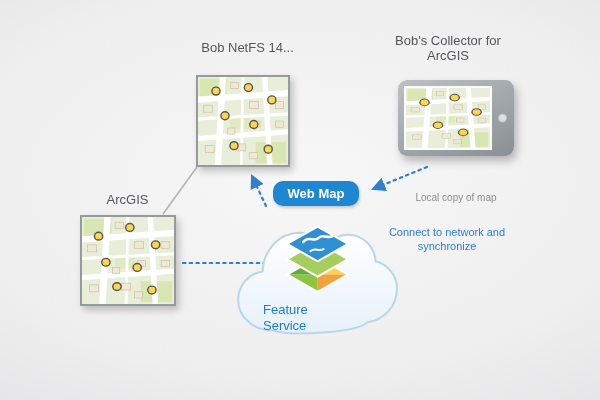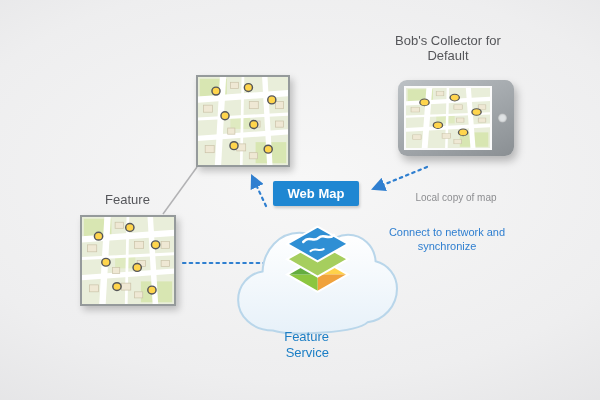--- a/index.html
+++ b/index.html
@@ -26,27 +26,27 @@
     background:#fff; border:2px solid #fbfbfb; overflow:hidden;
   }
   .home {
     position:absolute; right:7px; top:50%; transform:translateY(-50%);
     width:9px; height:9px; border-radius:50%; background:#e0e3e5;
     box-shadow:inset 0 0 2px rgba(0,0,0,.4);
   }
   .webmap {
     position:absolute; left:273px; top:181px; width:86px; height:25px;
     background:#1f87d2; color:#fff; font-size:13px; font-weight:700;
-    text-align:center; line-height:25px; border-radius:2px;
+    text-align:center; line-height:25px; border-radius:10px;
     box-shadow:1px 2px 3px rgba(0,0,0,.18);
   }
   .cloud-wrap { position:absolute; left:230px; top:200px; width:168px; height:148px; }
   .fs-label {
-    position:absolute; left:263px; top:302px; width:66px; text-align:right;
-    color:#1b7ec5; font-size:13px; line-height:1.2;margin-top:27px;
+    position:absolute; left:263px; top:302px; width:66px; text-align:left;
+    color:#1b7ec5; font-size:13px; line-height:1.2;
   }
   .sync {
     position:absolute; left:388px; top:193px; width:118px; text-align:center;
     color:#2e7ec9; font-size:11px; line-height:1.3;margin-top:32px;
   }
   .overlay { position:absolute; left:0; top:0; width:600px; height:400px; pointer-events:none; }
 </style>
 </head>
 <body>
 
@@ -57,20 +57,21 @@
       <marker id="arr" viewBox="0 0 10 10" refX="8.5" refY="5" markerWidth="6.5" markerHeight="6.5" orient="auto">
         <path d="M0,0 L10,5 L0,10 Z" fill="#2f7fd0"></path>
       </marker>
     </defs>
     <line x1="163" y1="214" x2="197" y2="167" stroke="#b2b2b4" stroke-width="1.5"></line>
     <line x1="266" y1="206" x2="252" y2="176" stroke="#2f7fd0" stroke-width="2.2" stroke-dasharray="2.5 4.2" stroke-linecap="round" marker-end="url(#arr)"></line>
     <line x1="427" y1="167" x2="373" y2="189" stroke="#2f7fd0" stroke-width="2.2" stroke-dasharray="2.5 4.2" stroke-linecap="round" marker-end="url(#arr)"></line>
     <line x1="183" y1="263" x2="277" y2="263" stroke="#2f7fd0" stroke-width="2.2" stroke-dasharray="2.5 4.2" stroke-linecap="round"></line>
   </svg>
 
+  <div class="label" style="left:190px; top:40px; width:115px;">Bob NetFS 14...</div>
   <div class="map-box" style="left:196px; top:75px; width:94px; height:92px;">
       <svg viewBox="0 0 100 100" preserveAspectRatio="none" width="100%" height="100%">
         <rect width="100" height="100" fill="#e9eeda"></rect>
         <rect x="2" y="2" width="30" height="20" fill="#d8e6b2"></rect>
         <rect x="64" y="74" width="34" height="24" fill="#d8e6b2"></rect>
         <rect x="36" y="44" width="22" height="15" fill="#dfeac0"></rect>
         <g stroke="#ffffff" fill="none">
           <path d="M-4,26 L104,18" stroke-width="7"></path>
           <path d="M-4,70 L104,62" stroke-width="6"></path>
           <path d="M28,-4 L22,104" stroke-width="7"></path>
@@ -91,21 +92,21 @@
         <circle cx="20" cy="16" r="4.5" fill="#ffd54d" stroke="#55565a" stroke-width="1.6"></circle>
         <circle cx="56" cy="12" r="4.5" fill="#ffd54d" stroke="#55565a" stroke-width="1.6"></circle>
         <circle cx="82" cy="26" r="4.5" fill="#ffd54d" stroke="#55565a" stroke-width="1.6"></circle>
         <circle cx="30" cy="44" r="4.5" fill="#ffd54d" stroke="#55565a" stroke-width="1.6"></circle>
         <circle cx="62" cy="54" r="4.5" fill="#ffd54d" stroke="#55565a" stroke-width="1.6"></circle>
         <circle cx="40" cy="78" r="4.5" fill="#ffd54d" stroke="#55565a" stroke-width="1.6"></circle>
         <circle cx="78" cy="82" r="4.5" fill="#ffd54d" stroke="#55565a" stroke-width="1.6"></circle>
       </svg>
     </div>
 
-  <div class="label" style="left:388px; top:33px; width:120px;">Bob's Collector for Default</div>
+  <div class="label" style="left:388px; top:33px; width:120px;">Bob's Collector for ArcGIS</div>
   <div class="tablet">
     <div class="screen">
         <svg viewBox="0 0 100 100" preserveAspectRatio="none" width="100%" height="100%">
           <rect width="100" height="100" fill="#e9eeda"></rect>
           <rect x="2" y="2" width="30" height="20" fill="#d8e6b2"></rect>
           <rect x="64" y="74" width="34" height="24" fill="#d8e6b2"></rect>
           <rect x="36" y="44" width="22" height="15" fill="#dfeac0"></rect>
           <g stroke="#ffffff" fill="none">
             <path d="M-4,26 L104,18" stroke-width="7"></path>
             <path d="M-4,70 L104,62" stroke-width="6"></path>
@@ -128,21 +129,21 @@
           <circle cx="58" cy="16" r="5.5" fill="#ffd54d" stroke="#55565a" stroke-width="1.6"></circle>
           <circle cx="84" cy="40" r="5.5" fill="#ffd54d" stroke="#55565a" stroke-width="1.6"></circle>
           <circle cx="38" cy="62" r="5.5" fill="#ffd54d" stroke="#55565a" stroke-width="1.6"></circle>
           <circle cx="68" cy="74" r="5.5" fill="#ffd54d" stroke="#55565a" stroke-width="1.6"></circle>
         </svg>
       </div>
     <div class="home"></div>
   </div>
   <div class="caption" style="left:398px; top:164px; width:116px;margin-top:28px;">Local copy of map</div>
 
-  <div class="label" style="left:80px; top:192px; width:95px;">Feature</div>
+  <div class="label" style="left:80px; top:192px; width:95px;">ArcGIS</div>
   <div class="map-box" style="left:80px; top:215px; width:96px; height:91px;">
       <svg viewBox="0 0 100 100" preserveAspectRatio="none" width="100%" height="100%">
         <rect width="100" height="100" fill="#e9eeda"></rect>
         <rect x="2" y="2" width="30" height="20" fill="#d8e6b2"></rect>
         <rect x="64" y="74" width="34" height="24" fill="#d8e6b2"></rect>
         <rect x="36" y="44" width="22" height="15" fill="#dfeac0"></rect>
         <g stroke="#ffffff" fill="none">
           <path d="M-4,26 L104,18" stroke-width="7"></path>
           <path d="M-4,70 L104,62" stroke-width="6"></path>
           <path d="M28,-4 L22,104" stroke-width="7"></path>

